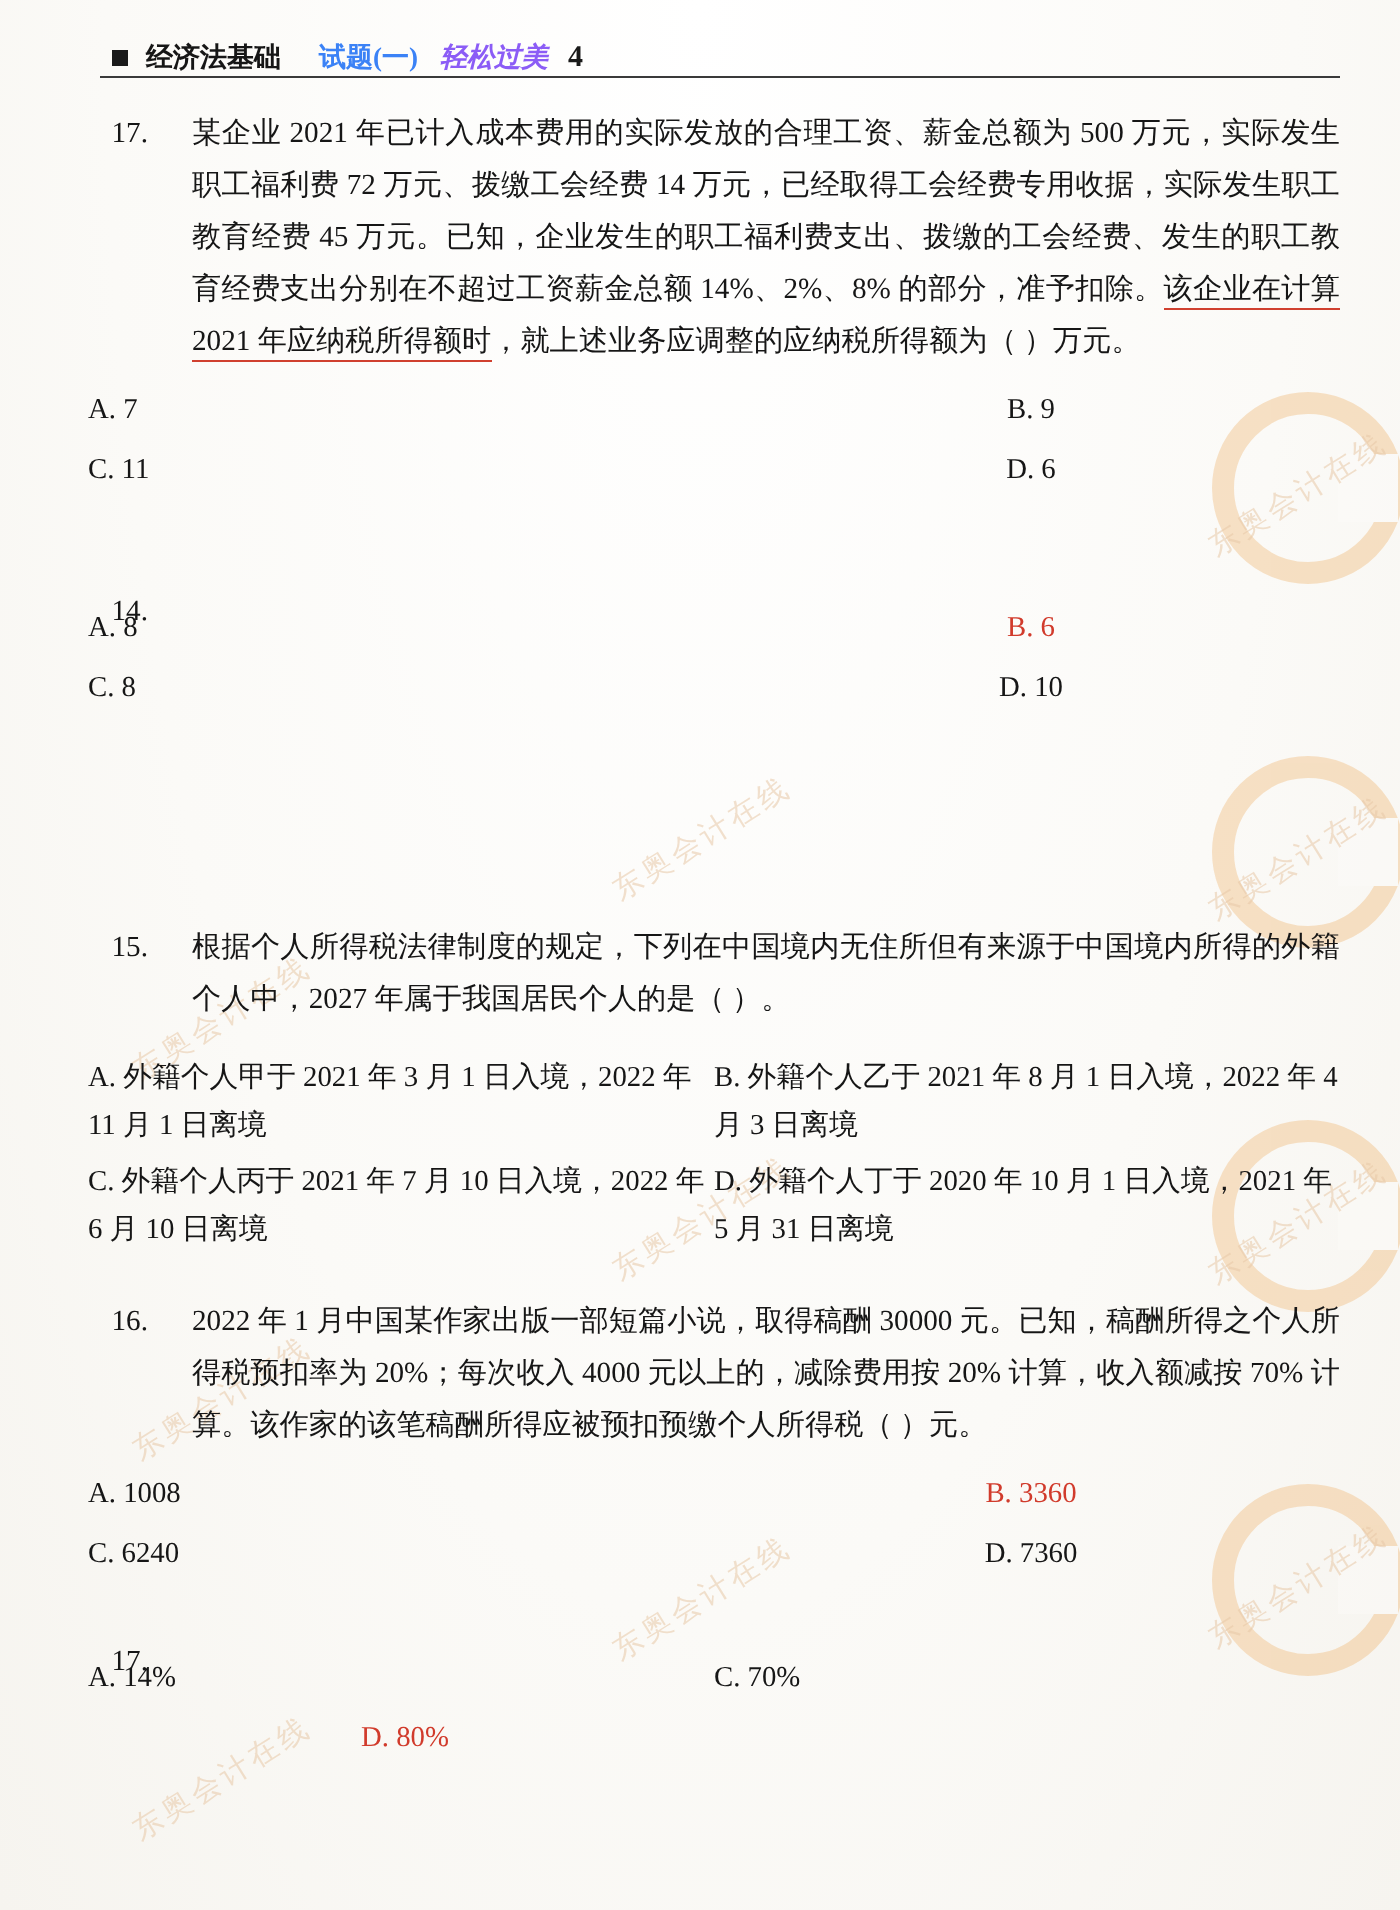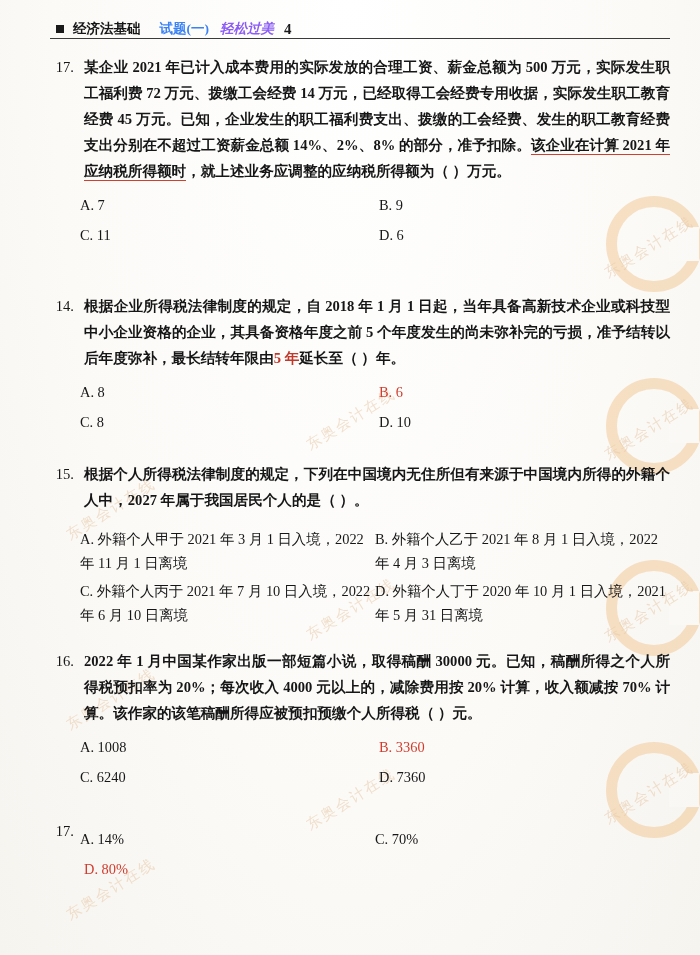--- a/index.html
+++ b/index.html
@@ -113,38 +113,36 @@
   }
   .q .qnum {
     position: absolute;
     left: 0;
     top: 0;
     width: 30px;
     text-align: right;
     font-weight: normal;
   }
   .q .qbody {
-    margin-left: 40px;
+    margin-left: 52px;
     text-align: justify;
     text-justify: inter-ideograph;
-    font-weight: bold;
   }
 
   .opts {
-    margin-left: 36px;
     margin-top: 9px;
     display: grid;
     grid-template-columns: 1fr 1fr;
     row-gap: 6px;
     column-gap: 0;
     font-size: 14.4px;
     line-height: 24px;
   }
   .opts.wide { grid-template-columns: 1fr 1fr; row-gap: 4px; }
-  .opt-b { padding-left: 4px; }
+  .opt-b { padding-left: 4px; text-align: center; }
 
   .ans { color: #d13b2c; }
   .pen { color: #c0392b; }
   
   .uline {
     border-bottom: 1.6px solid #d0402f;
     padding-bottom: 1px;
   }
 </style>
 </head>
@@ -190,23 +188,20 @@
   <div class="opts">
     <div>A. 7</div>
     <div class="opt-b">B. 9</div>
     <div>C. 11</div>
     <div class="opt-b">D. 6</div>
   </div>
 </div>
 
 <div class="q" style="top:293px;">
   <div class="qnum">14.</div>
-  <div class="qbody">
-    <span>根据企业所得税法律制度的规定，自 2018 年 1 月 1 日起，当年具备高新技术企业或科技型中小企业资格的企业，其具备资格年度之前 5 个年度发生的尚未弥补完的亏损，准予结转以后年度弥补，最长结转年限由</span><span class="pen">5 年</span><span>延长至（    ）年。</span>
-  </div>
   <div class="opts">
     <div>A. 8</div>
     <div class="opt-b ans">B. 6</div>
     <div>C. 8</div>
     <div class="opt-b">D. 10</div>
   </div>
 </div>
 
 <div class="q" style="top:461px;">
   <div class="qnum">15.</div>

